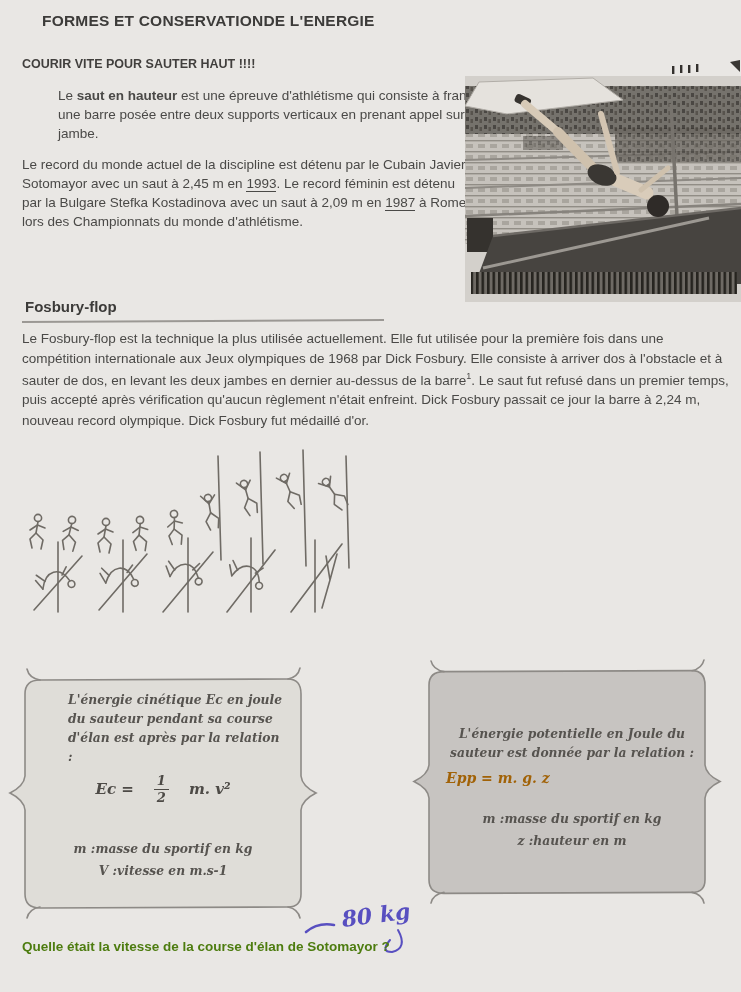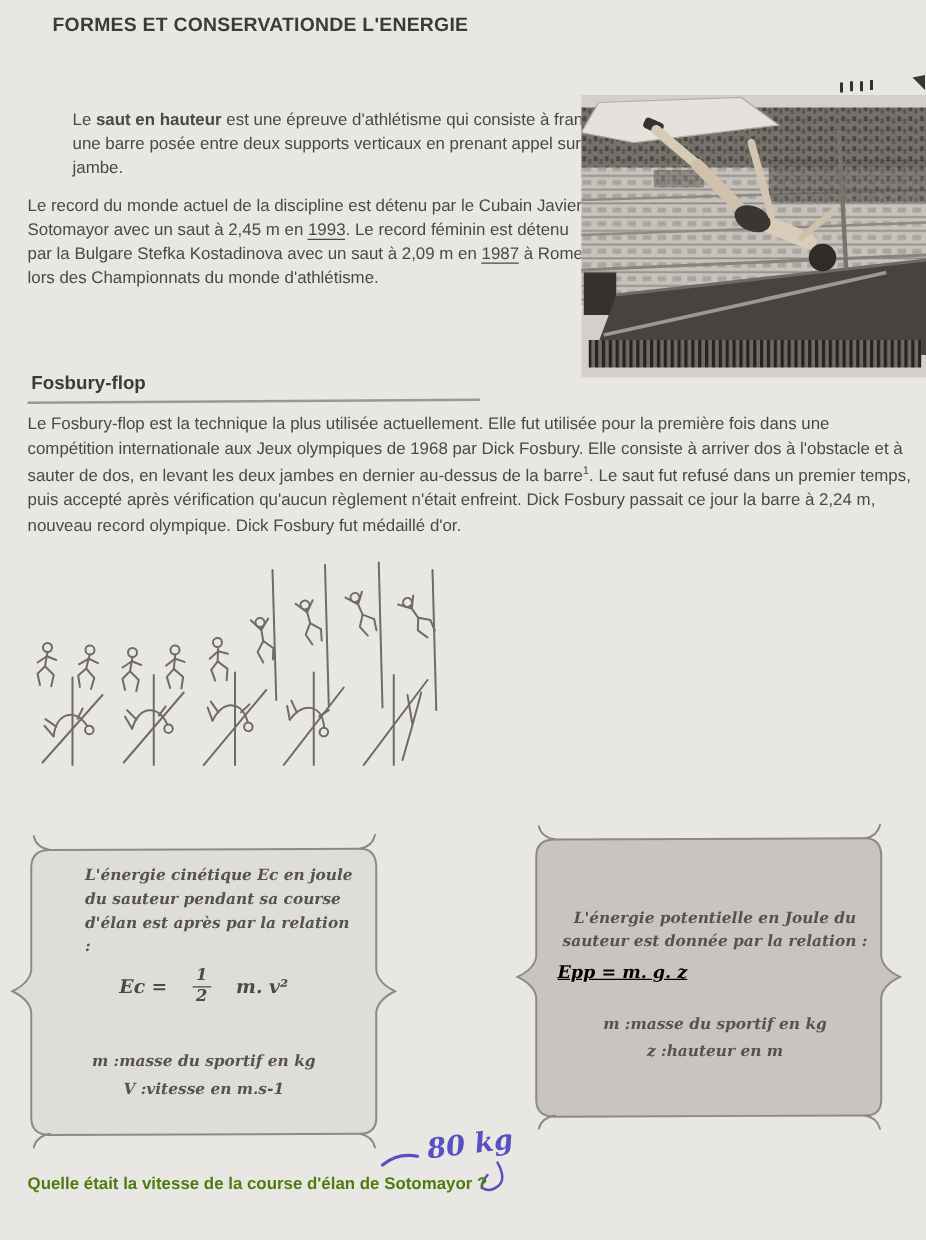--- a/index.html
+++ b/index.html
@@ -21,29 +21,30 @@
   .section-h { font-size:15px; font-weight:bold; color:#3c3b39; }
   .h-rule { height:1.6px; background:#9b9894; transform:rotate(-0.35deg); }
   .box-content { font-family:"DejaVu Serif","Liberation Serif",serif; font-style:italic; font-weight:bold; }
   .box-intro { font-size:12.3px; line-height:1.55; color:#56534f; }
   .box-notes { font-size:12.3px; line-height:1.75; color:#56534f; text-align:center; }
   .formula-row { display:flex; align-items:center; justify-content:center; gap:5px;
                  font-size:15px; color:#4d4a46; }
   .frac { display:inline-flex; flex-direction:column; align-items:center; line-height:1.05; font-size:13px; }
   .frac .num { border-bottom:1.4px solid #4d4a46; padding:0 3px 1px; }
   .frac .den { padding-top:1px; }
-  .formula-plain { font-size:14px; color:#000000;text-decoration:underline; }
+  .formula-plain { font-size:14px; color:#a16207; }
   .question { font-size:13.5px; font-weight:600; color:#4d7c0f; }
 </style>
 </head>
 <body>
 
 <div class="page">
 
   <div class="abs title" style="left:22px; top:12px;">FORMES ET CONSERVATIONDE L'ENERGIE</div>
+  <div class="abs subtitle" style="left:22px; top:57px;">COURIR VITE POUR SAUTER HAUT !!!!</div>
 
   <div class="abs para" style="left:22px; top:86px; width:452px;margin-left:36px;"><span>Le </span><b>saut en hauteur</b><span> est une épreuve d'athlétisme qui consiste à franchir une barre posée entre deux supports verticaux en prenant appel sur une jambe.</span></div>
 
   <div class="abs para" style="left:22px; top:155px; width:456px;"><span>Le record du monde actuel de la discipline est détenu par le Cubain Javier Sotomayor avec un saut à 2,45 m en </span><span class="u">1993</span><span>. Le record féminin est détenu par la Bulgare Stefka Kostadinova avec un saut à 2,09 m en </span><span class="u">1987</span><span> à Rome lors des Championnats du monde d'athlétisme.</span></div>
 
   <svg class="abs" style="left:666px; top:60px;" width="74" height="22">
     <rect x="6" y="6" width="2.4" height="8" fill="#33302d"></rect>
     <rect x="14" y="5" width="2.4" height="8" fill="#33302d"></rect>
     <rect x="22" y="5" width="2.4" height="8" fill="#33302d"></rect>
     <rect x="30" y="4" width="2.4" height="8" fill="#33302d"></rect>

